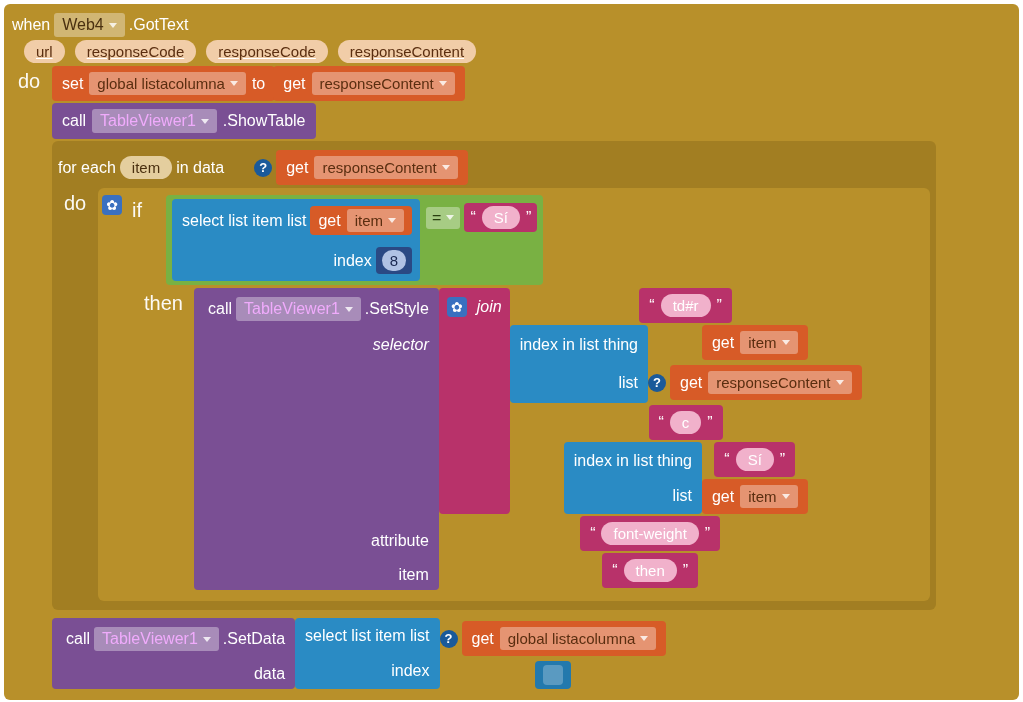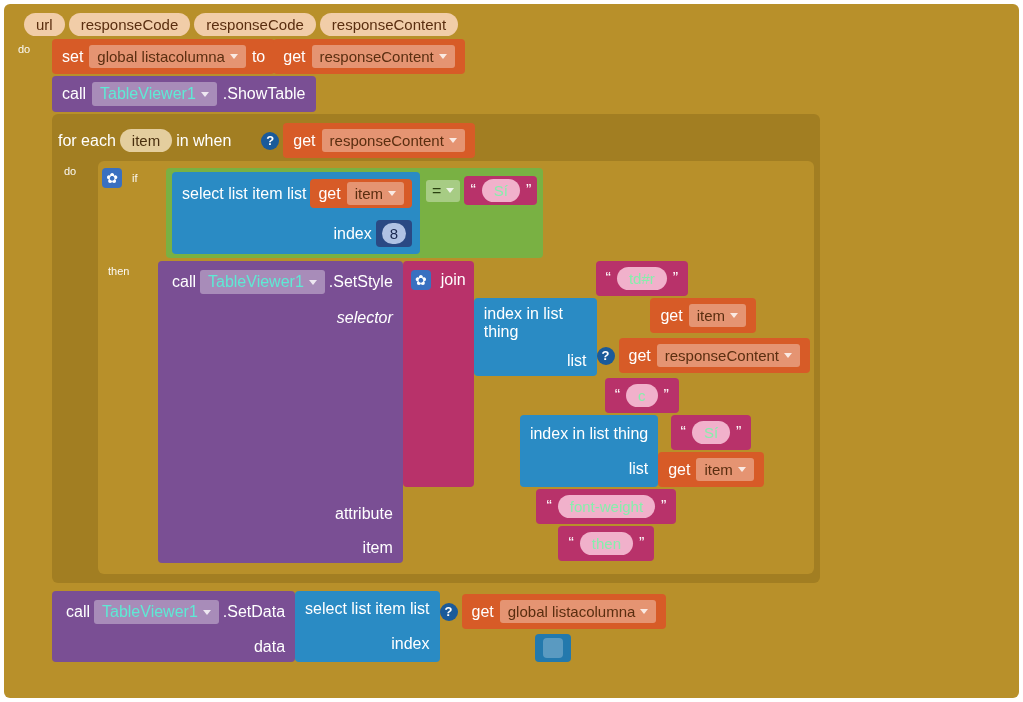--- a/index.html
+++ b/index.html
@@ -13,45 +13,53 @@
 .orange { background: #d75b27; }
 .purple { background: #7a4f94; }
 .green { background: #79b143; }
 .blue { background: #2a8bc4; }
 .blue-dark { background: #2379ad; }
 .magenta { background: #b8326a; }
 .navy { background: #2a4984; }
 
 .outer { padding: 6px 8px 8px 8px; border-radius: 6px; }
 .pill { background: rgba(255,220,200,0.8); color: #5a2e10; padding: 3px 12px; border-radius: 12px; font-size: 15px; display: inline-block; }
-.pill-purple { background: rgba(220,200,240,0.85); color: #5eead4; }
-.pill-mag { background: rgba(250,200,220,0.85); color: #86efac; }
+.pill-purple { background: rgba(220,200,240,0.85); color: #f0abfc; }
+.pill-mag { background: rgba(250,200,220,0.85); color: #ffffff; }
 .pill-green { background: rgba(230,250,200,0.85); color: #2a4010; }
 .pill-beige { background: rgba(240,220,180,0.85); color: #4a3010; }
 .pill-navy { background: rgba(200,215,245,0.85); color: #1a2850; }
 
 .dd { display: inline-flex; align-items: center; gap: 5px; background: rgba(255,255,255,0.35); padding: 3px 8px; border-radius: 3px; }
 .dd .tri { width: 0; height: 0; border-left: 4px solid transparent; border-right: 4px solid transparent; border-top: 5px solid rgba(255,255,255,0.8); }
 
 .lbl { color: #fff; font-size: 16px; }
 .qmark { display: inline-flex; width: 18px; height:18px; background: #1a5a9a; color: #fff; border-radius: 50%; align-items:center; justify-content:center; font-size:13px; font-weight:bold; }
 .gear { display: inline-flex; width: 20px; height: 20px; background: #3970c0; border-radius: 4px; align-items:center; justify-content:center; color:#fff; font-size:14px; }
-.sidelabel { color: rgba(255,255,255,0.95); font-size: 11px; padding: 4px 6px; align-self: flex-start; min-width: 36px; }
+.sidelabel { color: rgba(255,255,255,0.95); font-size: 20px; padding: 4px 6px; align-self: flex-start; min-width: 36px; }
 .slot-empty { display:inline-block; min-width: 20px; height: 20px; background: rgba(255,255,255,0.25); border-radius: 4px; }
 
 .stack { display:flex; flex-direction: column; align-items:flex-start; }
 
 .attach { display:flex; align-items:stretch; }
 .attach > * { display:flex; align-items:center; }
 </style>
 </head>
 <body>
 
 <div class="outer mustard" style="width:1015px; min-height:694px;">
-  <div class="row" style="gap:4px; margin-left:12px;">
+  <div class="row">
+    <span class="lbl">when</span>
+    <span class="dd pill-beige">
+      <span>Web4</span>
+        <span class="tri"></span>
+    </span>
+    <span class="lbl">.GotText</span>
+  </div>
+  <div class="row" style="gap:10px; margin-left:12px;text-decoration:underline;">
     <span class="pill">url</span>
     <span class="pill">responseCode</span>
     <span class="pill">responseCode</span>
     <span class="pill">responseContent</span>
   </div>
 
   <div class="row" style="align-items:flex-start;">
     <span class="sidelabel">do</span>
     <div class="stack" style="gap:2px; width:100%;">
 
@@ -75,25 +83,25 @@
 
       <div class="block purple">
         <span class="lbl">call</span>
         <span class="dd pill-purple">
           <span>TableViewer1</span>
             <span class="tri"></span>
         </span>
         <span class="lbl">.ShowTable</span>
       </div>
 
-      <div class="outer mustard-dark" style="width:768px; padding:6px;">
+      <div class="outer mustard-dark" style="width:884px; padding:6px;">
         <div class="row">
           <span class="lbl">for each</span>
           <span class="pill pill-beige">item</span>
-          <span class="lbl">in when</span>
+          <span class="lbl">in data</span>
           <span style="width:22px;"></span>
           <span class="qmark">?</span>
           <div class="block orange">
             <span class="lbl">get</span>
             <span class="dd pill">
               <span>responseContent</span>
                 <span class="tri"></span>
             </span>
           </div>
         </div>
@@ -133,21 +141,21 @@
                   </span>
                   <div class="block magenta" style="padding:3px 6px;">
                     <span class="lbl">“</span>
                     <span class="pill pill-mag">Sí</span>
                     <span class="lbl">”</span>
                   </div>
                 </div>
               </div>
             </div>
 
-            <div class="row" style="align-items:center; margin-top:2px;">
+            <div class="row" style="align-items:center; margin-top:2px;margin-left:36px;">
               <span class="sidelabel" style="min-width:52px;">then</span>
 
               <div class="attach" style="align-items:flex-start;">
                 <div class="block purple stack" style="align-items:flex-end; padding:6px 10px 6px 14px; min-height:288px; justify-content:space-between;">
                   <div class="row" style="align-self:flex-start;">
                     <span class="lbl">call</span>
                     <span class="dd pill-purple">
                       <span>TableViewer1</span>
                         <span class="tri"></span>
                     </span>
@@ -157,21 +165,21 @@
                   <span class="lbl" style="margin-top:172px;">attribute</span>
                   <span class="lbl" style="margin-top:10px;">item</span>
                 </div>
 
                 <div class="stack" style="gap:2px;">
 
                   <div class="attach">
                     <div class="block magenta stack" style="align-items:flex-end; padding:6px 8px; min-height:208px;">
                       <div class="row">
                           <span class="gear">✿</span>
-                      <span class="lbl" style="margin-left:6px;">join</span>
+                      <span class="lbl" style="margin-left:6px;font-style:italic;">join</span>
                         </div>
                     </div>
                     <div class="stack" style="gap:2px;">
 
                       <div class="block magenta">
                         <span class="lbl">“</span>
                         <span class="pill pill-mag">td#r</span>
                         <span class="lbl">”</span>
                       </div>
 

